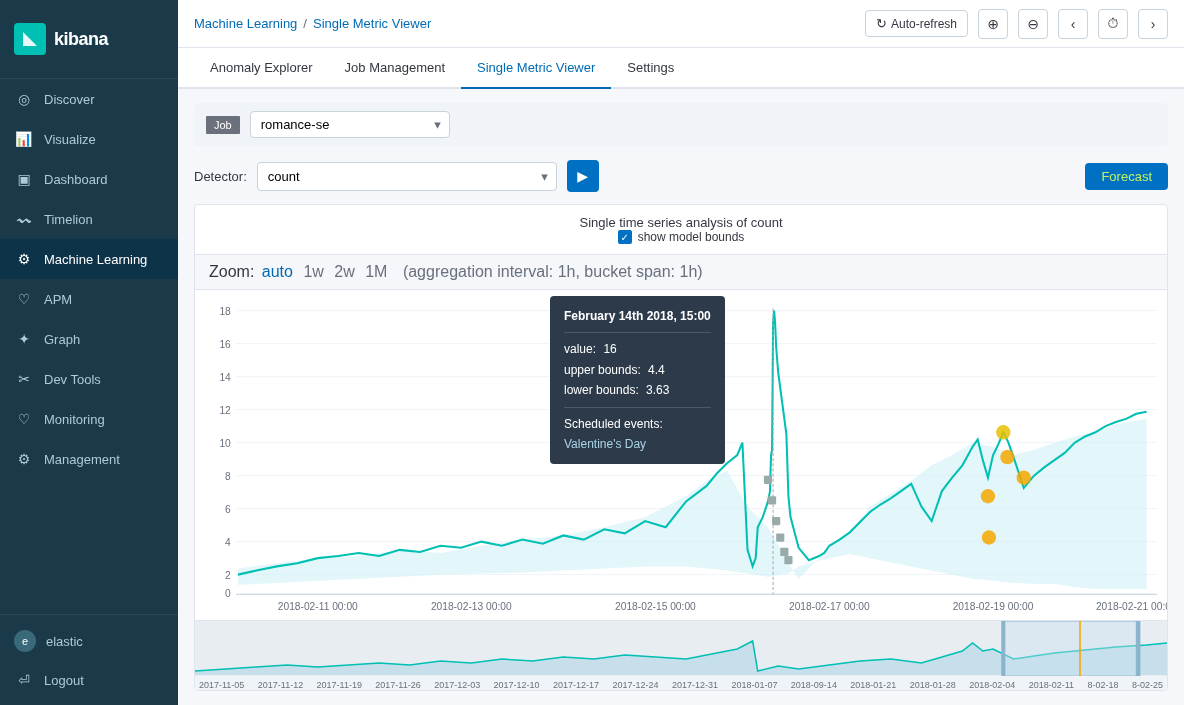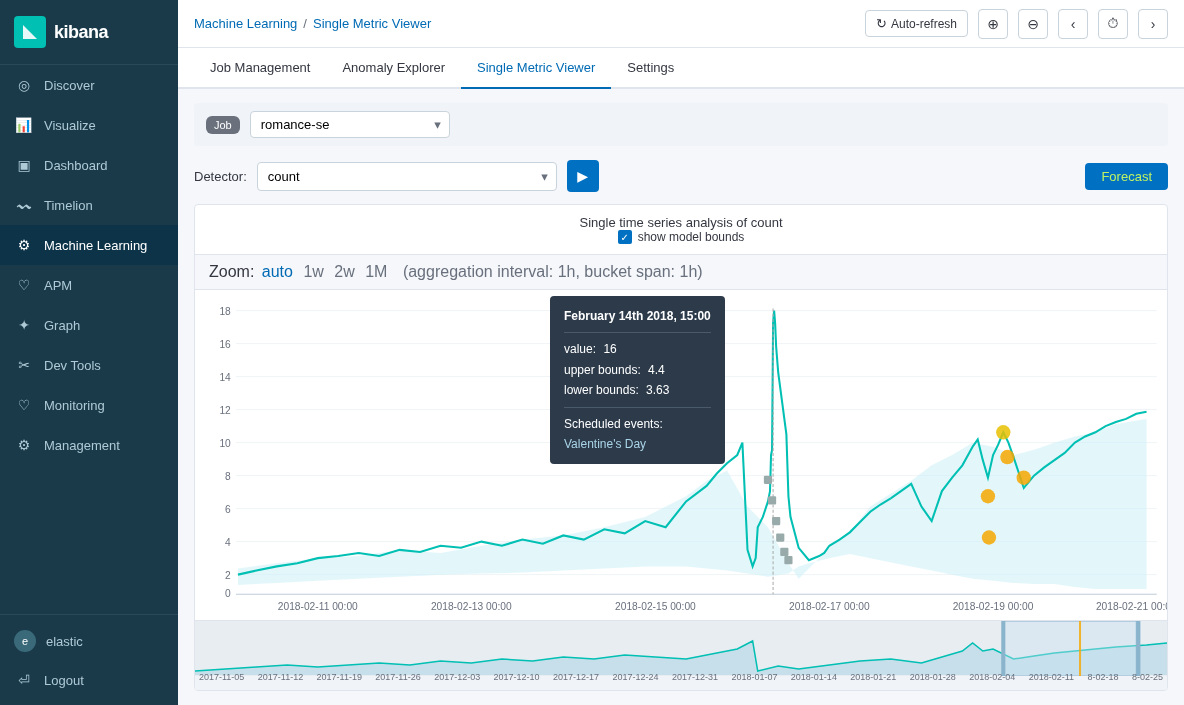--- a/index.html
+++ b/index.html
@@ -11,21 +11,21 @@
       background: #1a3a4a;
       color: #aecad6;
       display: flex;
       flex-direction: column;
       flex-shrink: 0;
       height: 705px;
     }
     .sidebar-logo {
       display: flex;
       align-items: center;
-      padding: 16px 14px;
+      padding: 23px 14px;
       background: #1a3a4a;
       border-bottom: 1px solid #2a4a5a;
     }
     .logo-icon {
       width: 32px;
       height: 32px;
       background: #00bfb3;
       border-radius: 4px;
       display: flex; align-items: center; justify-content: center;
       margin-right: 8px;
@@ -186,21 +186,21 @@
       align-items: center;
       margin-bottom: 14px;
       background: #f0f4f8;
       padding: 8px 12px;
       border-radius: 4px;
     }
     .job-badge {
       background: #6a717d;
       color: white;
       padding: 3px 8px;
-      border-radius: 6px;
+      border-radius: 1px;
       font-size: 11px;
       margin-right: 10px;
     }
     .job-select {
       display: flex;
       align-items: center;
       border: 1px solid #c9d3dc;
       border-radius: 4px;
       background: white;
       padding: 5px 30px 5px 10px;
@@ -449,22 +449,22 @@
       <button class="topbar-icon-btn">
         <span>⏱</span>
       </button>
       <button class="topbar-icon-btn">
         <span>›</span>
       </button>
     </div>
   </div>
 
   <div class="tabbar">
+    <div class="tab">Anomaly Explorer</div>
     <div class="tab">Job Management</div>
-    <div class="tab">Anomaly Explorer</div>
     <div class="tab active">Single Metric Viewer</div>
     <div class="tab">Settings</div>
   </div>
 
   <div class="content">
 
     <div class="job-row">
       <span class="job-badge">Job</span>
       <div class="job-select" style="position:relative;">
         <span>romance-se</span>
@@ -598,32 +598,32 @@
           <rect x="790" y="0" width="130" height="55" fill="rgba(200,225,240,0.4)" stroke="#8ab4cc" stroke-width="1"></rect>
 
           <rect x="788" y="0" width="4" height="55" fill="#8ab4cc"></rect>
 
           <rect x="920" y="0" width="4" height="55" fill="#8ab4cc"></rect>
 
           <line x1="865" y1="0" x2="865" y2="55" stroke="#f5a700" stroke-width="2" opacity="0.8"></line>
         </svg>
 
         
-        <div style="position:absolute;bottom:8px;left:0;right:0;display:flex;justify-content:space-between;padding:0 4px;">
+        <div style="position:absolute;bottom:0;left:0;right:0;display:flex;justify-content:space-between;padding:0 4px;">
           <span style="font-size:9px;color:#69707d;">2017-11-05</span>
           <span style="font-size:9px;color:#69707d;">2017-11-12</span>
           <span style="font-size:9px;color:#69707d;">2017-11-19</span>
           <span style="font-size:9px;color:#69707d;">2017-11-26</span>
           <span style="font-size:9px;color:#69707d;">2017-12-03</span>
           <span style="font-size:9px;color:#69707d;">2017-12-10</span>
           <span style="font-size:9px;color:#69707d;">2017-12-17</span>
           <span style="font-size:9px;color:#69707d;">2017-12-24</span>
           <span style="font-size:9px;color:#69707d;">2017-12-31</span>
           <span style="font-size:9px;color:#69707d;">2018-01-07</span>
-          <span style="font-size:9px;color:#69707d;">2018-01-14</span>
+          <span style="font-size:9px;color:#69707d;">2018-09-14</span>
           <span style="font-size:9px;color:#69707d;">2018-01-21</span>
           <span style="font-size:9px;color:#69707d;">2018-01-28</span>
           <span style="font-size:9px;color:#69707d;">2018-02-04</span>
           <span style="font-size:9px;color:#69707d;">2018-02-11</span>
           <span style="font-size:9px;color:#69707d;">8-02-18</span>
           <span style="font-size:9px;color:#69707d;">8-02-25</span>
         </div>
       </div>
     </div>
   </div>

